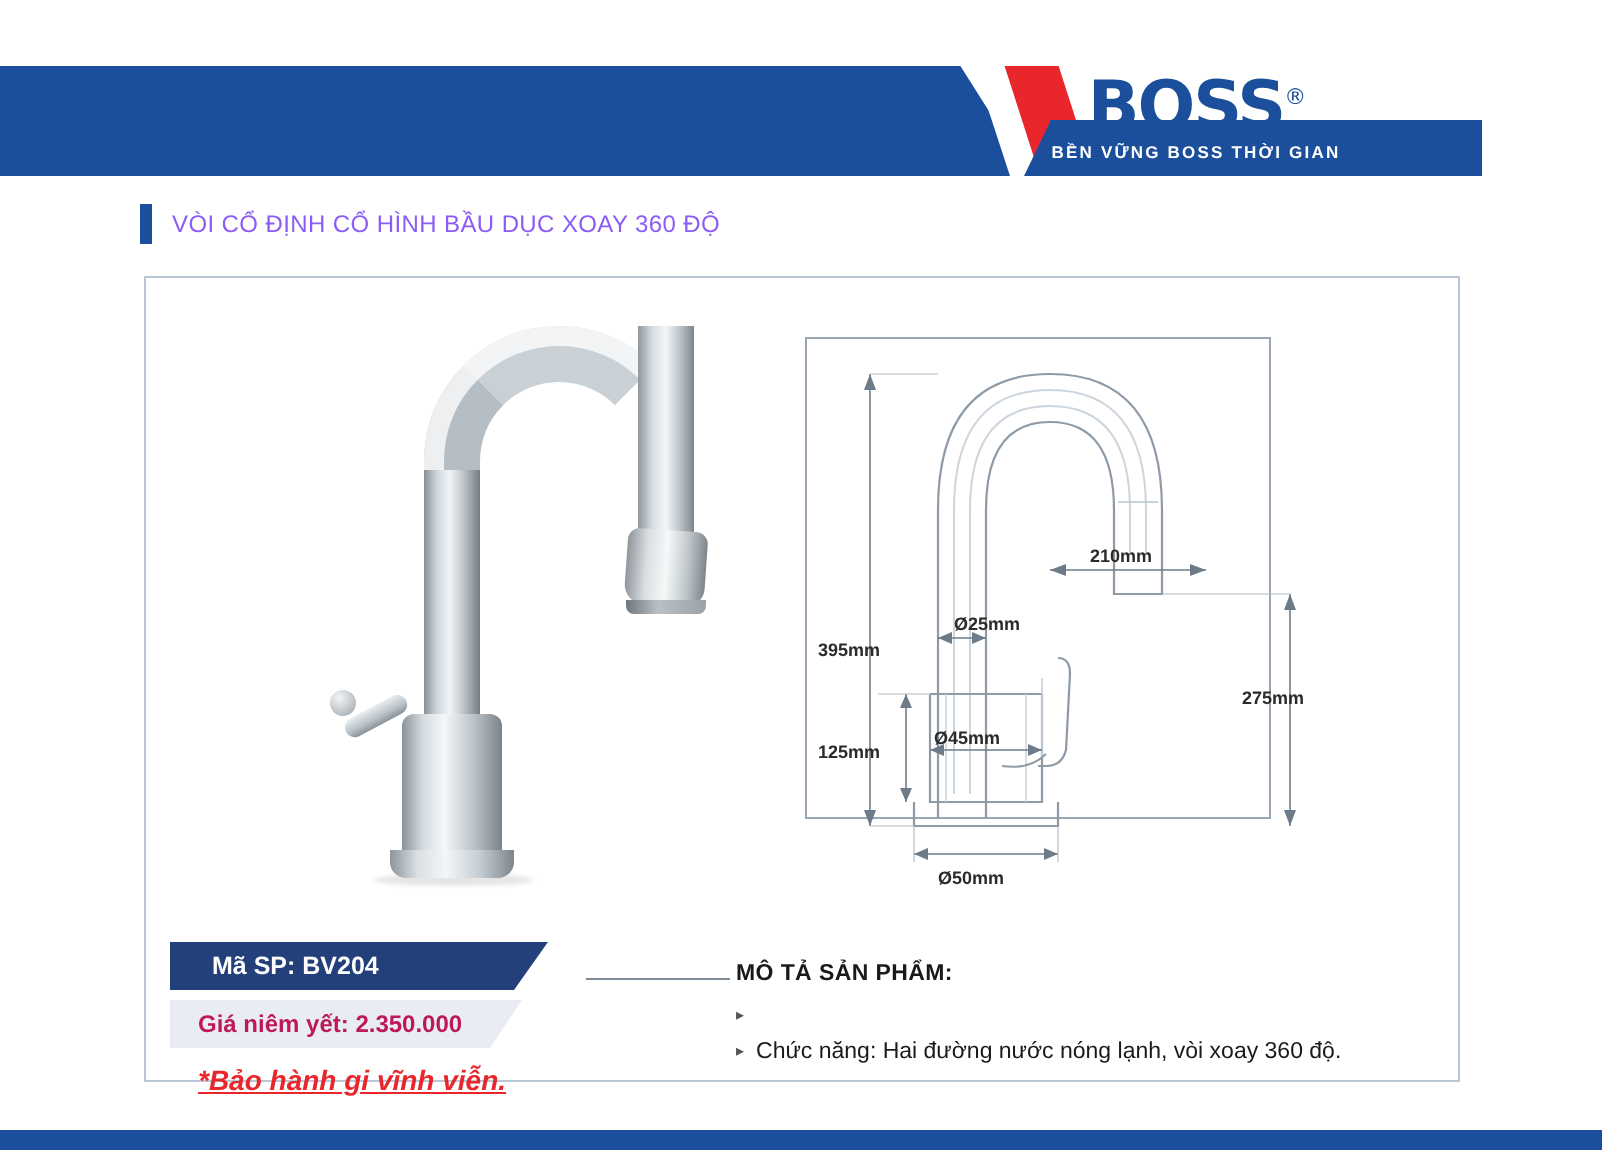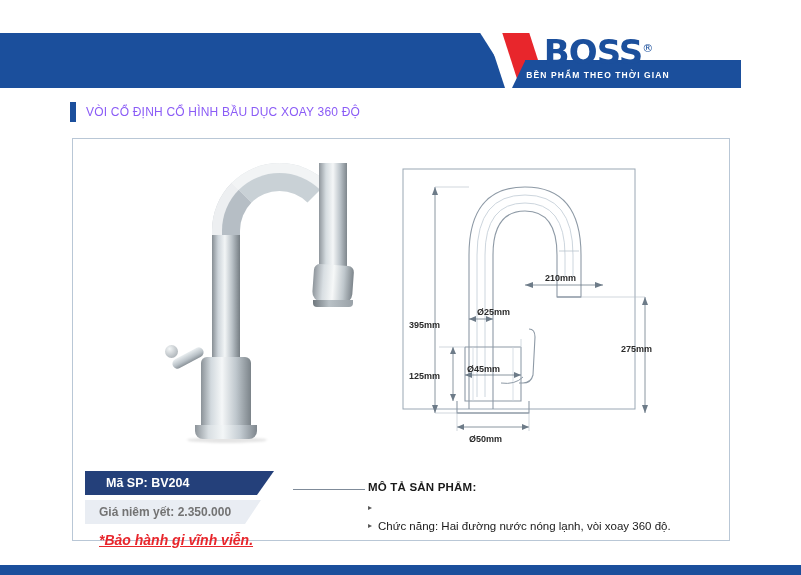--- a/index.html
+++ b/index.html
@@ -256,21 +256,21 @@
     position: absolute;
     right: -17px; top: 0;
     width: 17px; height: 24px;
     background: #24407a;
     clip-path: polygon(0 0, 100% 0, 0 100%);
   }
   .lbl-price {
     margin-top: 5px;
     height: 24px;
     background: #e9edf3;
-    color: #737373;
+    color: #be185d;
     font-size: 12px;
     font-weight: bold;
     display: flex;
     align-items: center;
     padding-left: 14px;
     width: 160px;
     position: relative;
   }
   .lbl-price::after {
     content: "";
@@ -340,21 +340,21 @@
     <div class="hdr-blue-left-slant"></div>
     <div class="hdr-white-slant"></div>
     <div class="hdr-red-slant"></div>
     <div class="hdr-blue-right-slant"></div>
     <div class="hdr-blue-right"></div>
 
     <div class="logo">
       <div class="logo-word">
         <span>BOSS</span><span class="reg">®</span>
       </div>
-      <div class="logo-tag">BỀN PHẨM THEO THỜI GIAN</div>
+      <div class="logo-tag">BỀN VỮNG BOSS THỜI GIAN</div>
     </div>
   </div>
 
   <div class="title-row">
     <div class="title-bar"></div>
     <div class="title-text">VÒI CỔ ĐỊNH CỔ HÌNH BẦU DỤC XOAY 360 ĐỘ</div>
   </div>
 
   <div class="panel">
 

